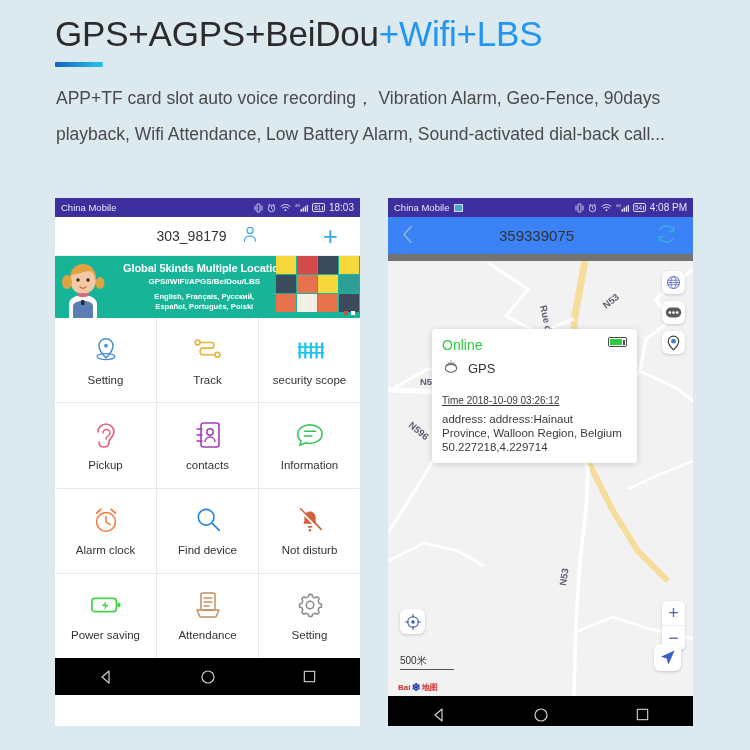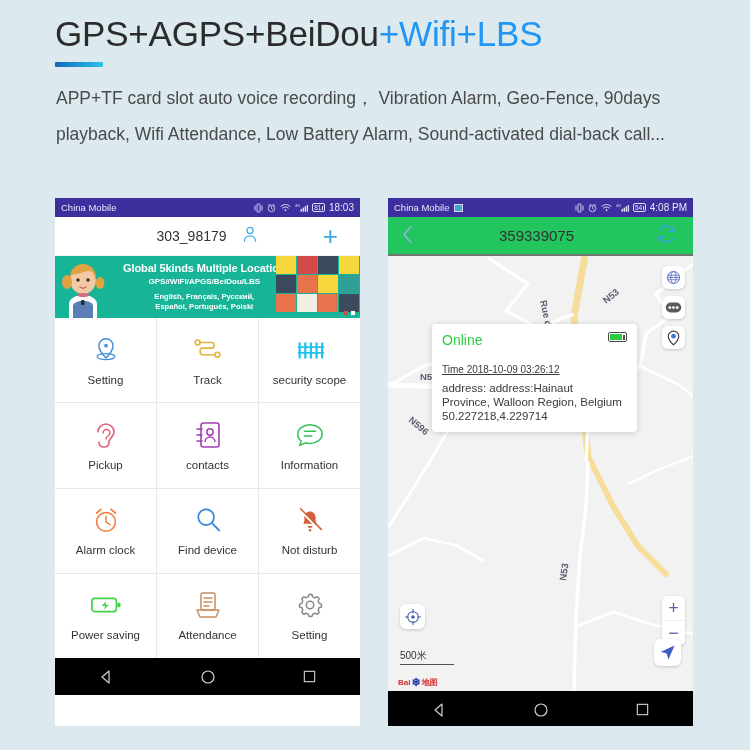--- a/index.html
+++ b/index.html
@@ -110,22 +110,22 @@
 
   
   .navbar{
     height:37px;background:#000;display:flex;align-items:center;
     justify-content:space-around;
   }
   .navbar svg{display:block;}
 
   
   .map-header{
-    height:37px;background:#22c55e;display:flex;align-items:center;
-    position:relative;border-bottom:2px solid #737373;justify-content:flex-end;
+    height:37px;background:#3b82f6;display:flex;align-items:center;
+    position:relative;border-bottom:7px solid #737373;justify-content:flex-end;
   }
   .map-back{
     position:absolute;left:14px;top:50%;transform:translateY(-50%);
     color:#7fa8d8;font-size:20px;line-height:1;font-weight:300;
   }
   .map-title{
     width:100%;text-align:center;font-size:15px;color:#333;
     padding-right:8px;box-sizing:border-box;
   }
   .map-refresh{
@@ -557,20 +557,30 @@
       <circle cx="23" cy="22.5" r="2" fill="#222"></circle>
     </svg>
 
     <div class="infocard">
       <div class="ic-top">
         <span class="ic-online">Online</span>
         <span class="ic-batt">
             <span></span>
           </span>
       </div>
+      <div class="ic-mode">
+        <span>
+          <svg width="18" height="17" viewBox="0 0 20 19">
+              <ellipse cx="10" cy="11.5" rx="6.4" ry="4.4" fill="none" stroke="#6b6b6b" stroke-width="1.3"></ellipse>
+              <path d="M4.6 8.4Q10 3.2 15.4 8.4" fill="none" stroke="#6b6b6b" stroke-width="1.3" stroke-linecap="round"></path>
+              <path d="M6.6 4.6l1.6 1.6M13.4 4.6l-1.6 1.6M10 2.6v2" stroke="#9a9a9a" stroke-width="1.1" stroke-linecap="round"></path>
+            </svg>
+        </span>
+        <span class="lbl">GPS</span>
+      </div>
       <div class="ic-time">Time 2018-10-09 03:26:12</div>
       <div class="ic-addr">
         <div>address: address:Hainaut</div>
         <div>Province, Walloon Region, Belgium</div>
         <div>50.227218,4.229714</div>
       </div>
     </div>
 
     <div class="map-ctrls">
       <div class="mc">

